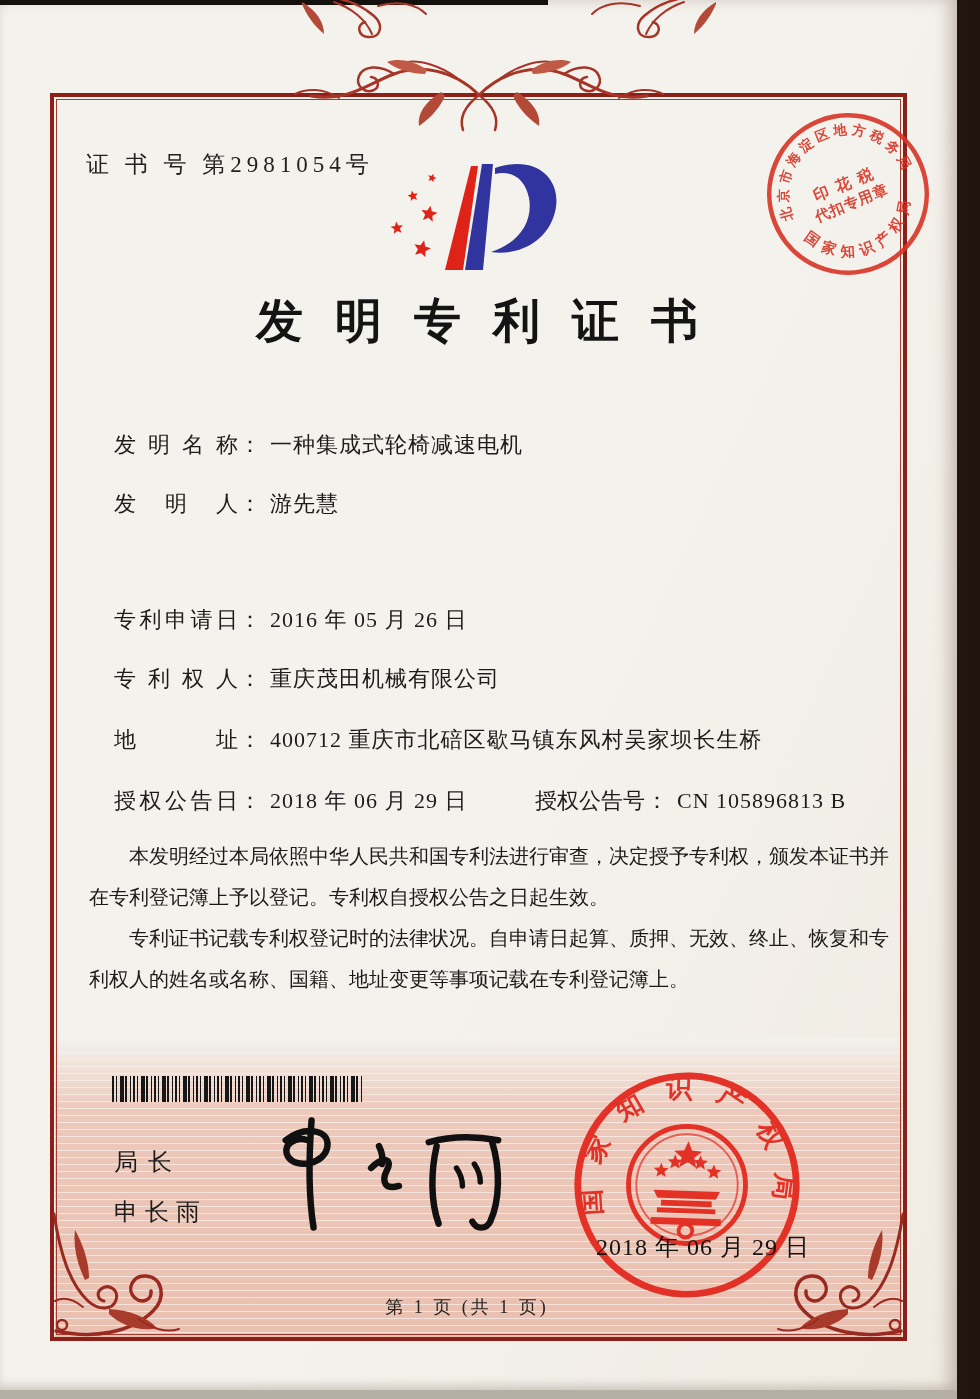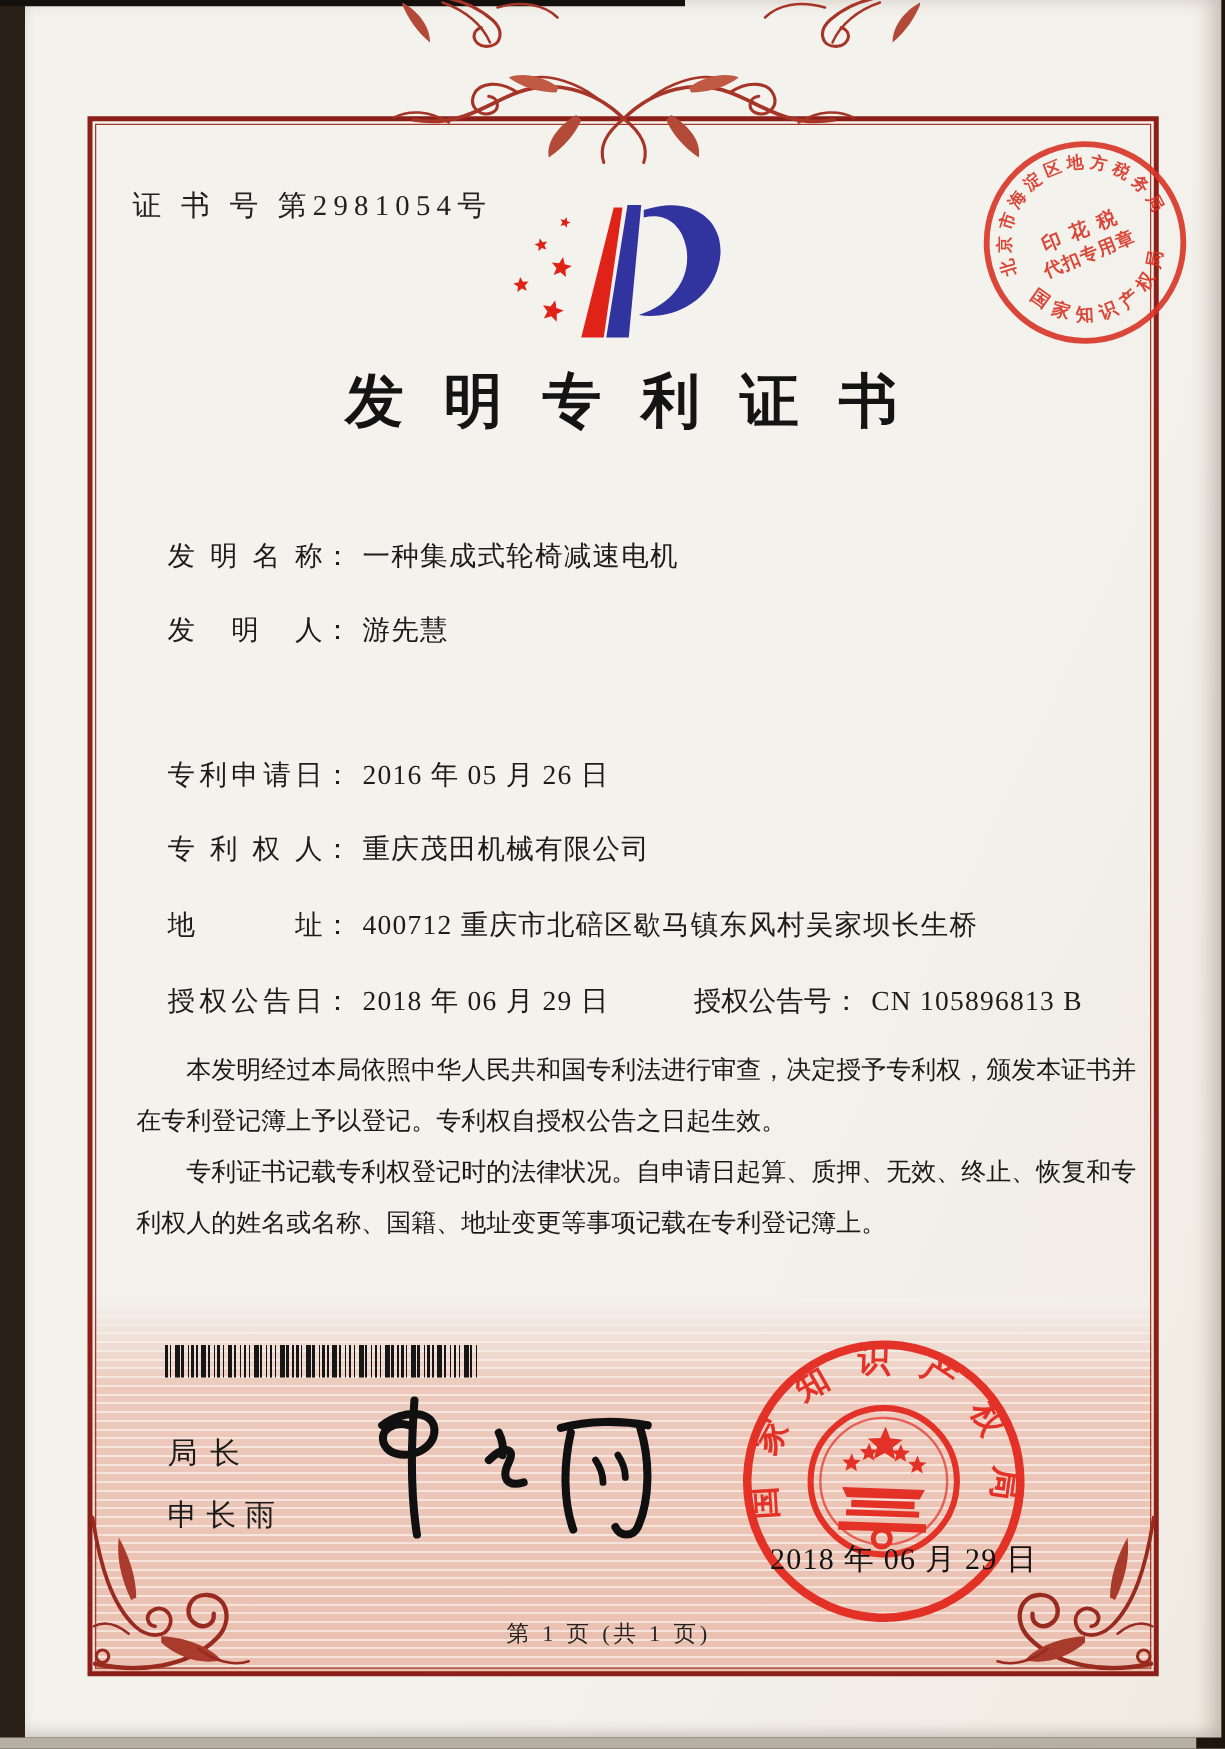--- a/index.html
+++ b/index.html
@@ -8,21 +8,20 @@
     position:relative;
     background:linear-gradient(90deg,#2a2018 0%, #332418 70%, #1f150e 100%);
     font-family:"Liberation Serif","DejaVu Serif",serif;
     overflow:hidden;
   }
   .paper {
     position:absolute; left:0; top:0; width:957px; height:1390px;
     background:linear-gradient(115deg,#f4f2ed 55%, #f0ebe2 100%);
     box-shadow:inset -10px 0 14px rgba(90,60,40,.22), inset 0 -5px 10px rgba(0,0,0,.08);
     overflow:hidden;
-    margin-left:20px;
   }
   .scan-strip-top { position:absolute; left:0; top:0; width:548px; height:5px; background:#14100d; }
   .scan-strip-bottom { position:absolute; left:0; top:1390px; width:957px; height:9px; background:#b6afa4; }
 
   .frame {
     position:absolute; left:50px; top:93px; width:857px; height:1248px;
     border:4px solid #8c1f18; z-index:5; pointer-events:none;
   }
   .frame::after {
     content:""; position:absolute; inset:2px; border:1px solid #a33a2d;

